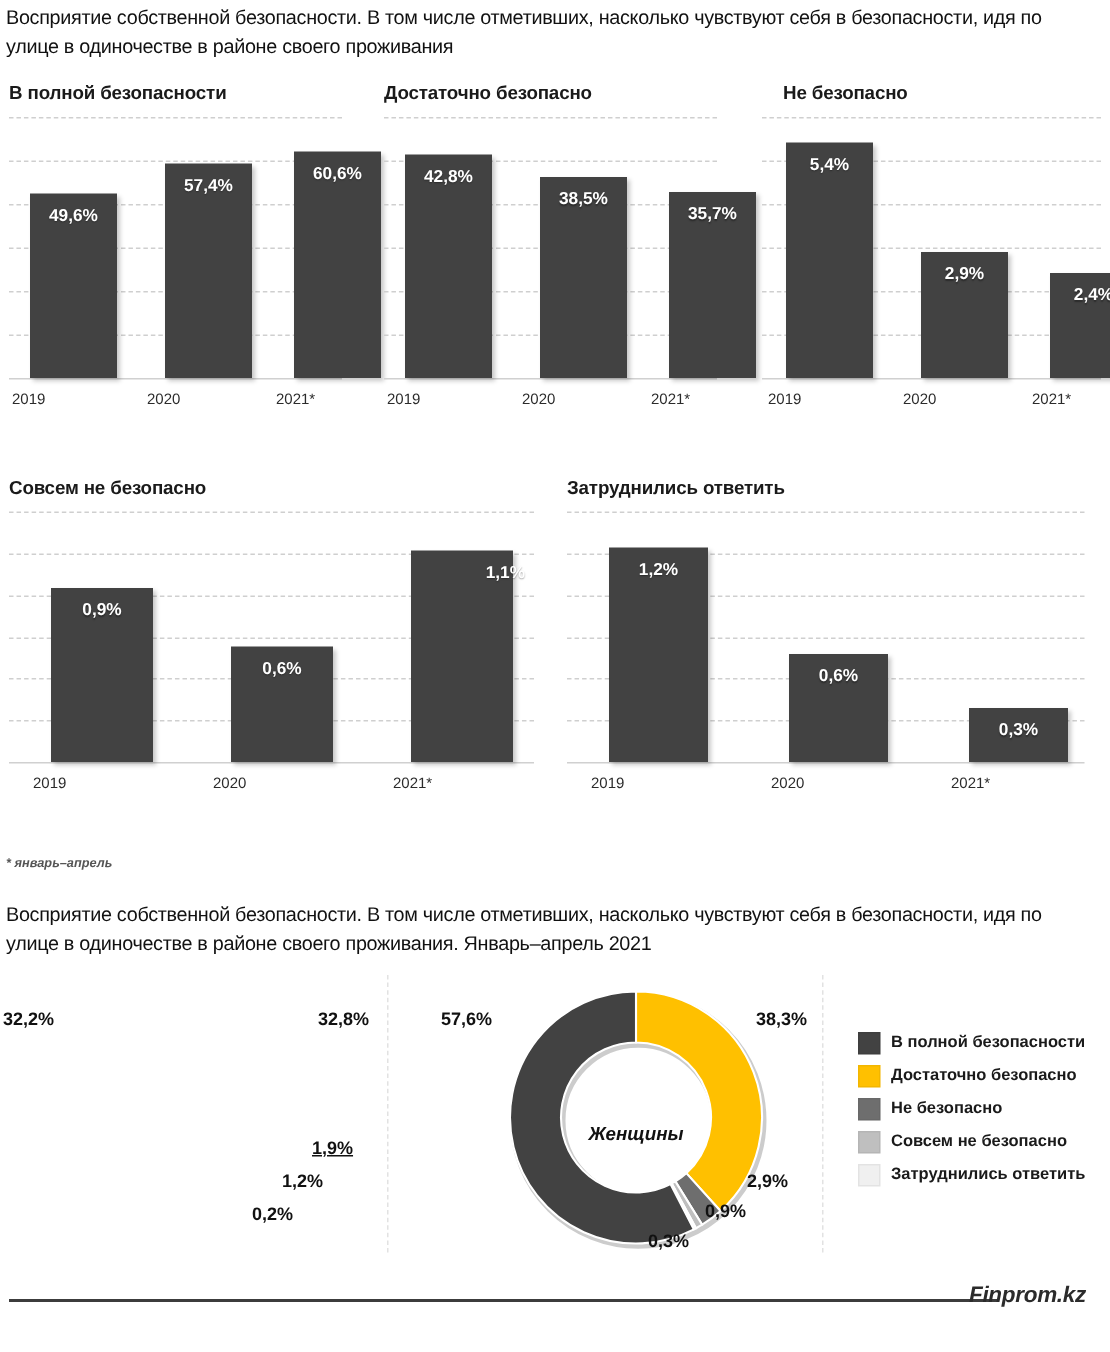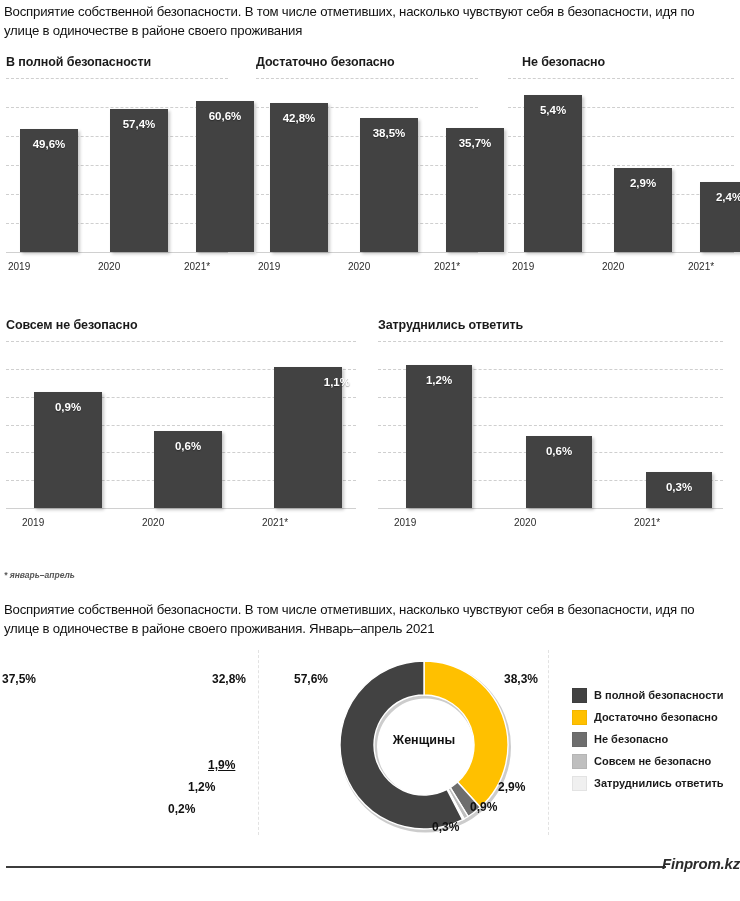--- a/index.html
+++ b/index.html
@@ -113,21 +113,21 @@
     position:absolute;width:0;
     border-left:1px dashed #e2e2e2;
   }
 
   
   .footer-rule{
     position:absolute;left:6px;top:866px;width:660px;height:0;
     border-top:2px solid #3c3c3c;
   }
   .brand{
-    position:absolute;right:0;top:855px;
+    position:absolute;right:16px;top:855px;
     font-size:15px;font-weight:bold;font-style:italic;
     color:#2b2b2b;letter-spacing:-0.2px;
   }
   .source{
     position:absolute;left:4px;top:878px;
     font-size:9.5px;font-style:italic;color:#777;white-space:nowrap;
   }
 </style>
 </head>
 <body>
@@ -233,36 +233,36 @@
       <div class="x-label" style="left: 256px; width: 90px; top: 176px;">2021*</div>
     </div>
 
   <div class="footnote" style="left:4px;top:570px;">* январь–апрель</div>
 
   <div class="main-title" id="title-2">Восприятие собственной безопасности. В том числе отметивших, насколько чувствуют себя в безопасности, идя по улице в одиночестве в районе своего проживания. Январь–апрель 2021</div>
 
   <div class="vsep" style="left:258px;top:650px;height:185px;"></div>
   <div class="vsep" style="left:548px;top:650px;height:185px;"></div>
 
-  <div class="donut-callout" style="left:2px;top:672px;">37,5%</div>
+  <div class="donut-callout" style="left:2px;top:672px;">32,2%</div>
   <div class="donut-callout" style="left:212px;top:672px;">32,8%</div>
   <div class="donut-callout" style="left:208px;top:758px;text-decoration:underline;">1,9%</div>
   <div class="donut-callout" style="left:188px;top:780px;">1,2%</div>
   <div class="donut-callout" style="left:168px;top:802px;">0,2%</div>
 
   <div class="donut-wrap" id="donut-1" style="left:334px;top:655px;width:180px;height:180px;">
       <svg width="180" height="180" viewBox="0 0 180 180" style="position: absolute; left: 0px; top: 0px;">
         <circle cx="91.5" cy="92" r="67" fill="none" stroke="rgba(0,0,0,0.20)" stroke-width="37"></circle>
         <path d="M 90 6 A 84 84 0 0 1 146.33758842908452 152.30630891005404 L 123.53427882683602 127.08708863693694 A 50 50 0 0 0 90 40 Z" fill="#FFC000" stroke="#ffffff" stroke-width="1.4"></path>
         <path d="M 146.33758842908452 152.30630891005404 A 84 84 0 0 1 134.11466891674888 161.48353647075407 L 116.25873149806482 132.54972408973458 A 50 50 0 0 0 123.53427882683602 127.08708863693694 Z" fill="#6E6E6E" stroke="#ffffff" stroke-width="1.4"></path>
         <path d="M 134.11466891674888 161.48353647075407 A 84 84 0 0 1 130.0040091081069 163.8625700560067 L 113.81191018339698 133.9658155095278 A 50 50 0 0 0 116.25873149806482 132.54972408973458 Z" fill="#BFBFBF" stroke="#ffffff" stroke-width="1.4"></path>
         <path d="M 130.0040091081069 163.8625700560067 A 84 84 0 0 1 128.604708292205 164.60346170033773 L 112.97899303107441 134.40682244067722 A 50 50 0 0 0 113.81191018339698 133.9658155095278 Z" fill="#F0F0F0" stroke="#ffffff" stroke-width="1.4"></path>
         <path d="M 128.604708292205 164.60346170033773 A 84 84 0 1 1 89.99999999999999 6 L 89.99999999999999 40 A 50 50 0 1 0 112.97899303107441 134.40682244067722 Z" fill="#424242" stroke="#ffffff" stroke-width="1.4"></path>
       </svg>
-    <div class="donut-center-label" style="top:78px;">Женщины</div>
+    <div class="donut-center-label" style="top:94px;font-style:italic;">Женщины</div>
   </div>
   <div class="donut-callout" style="left:294px;top:672px;">57,6%</div>
   <div class="donut-callout" style="left:504px;top:672px;">38,3%</div>
   <div class="donut-callout" style="left:498px;top:780px;">2,9%</div>
   <div class="donut-callout" style="left:470px;top:800px;">0,9%</div>
   <div class="donut-callout" style="left:432px;top:820px;">0,3%</div>
 
   <div class="legend" id="legend" style="left:572px;top:685px;">
       <div class="legend-row">
         <span class="legend-swatch" style="background: rgb(66, 66, 66);"></span>

